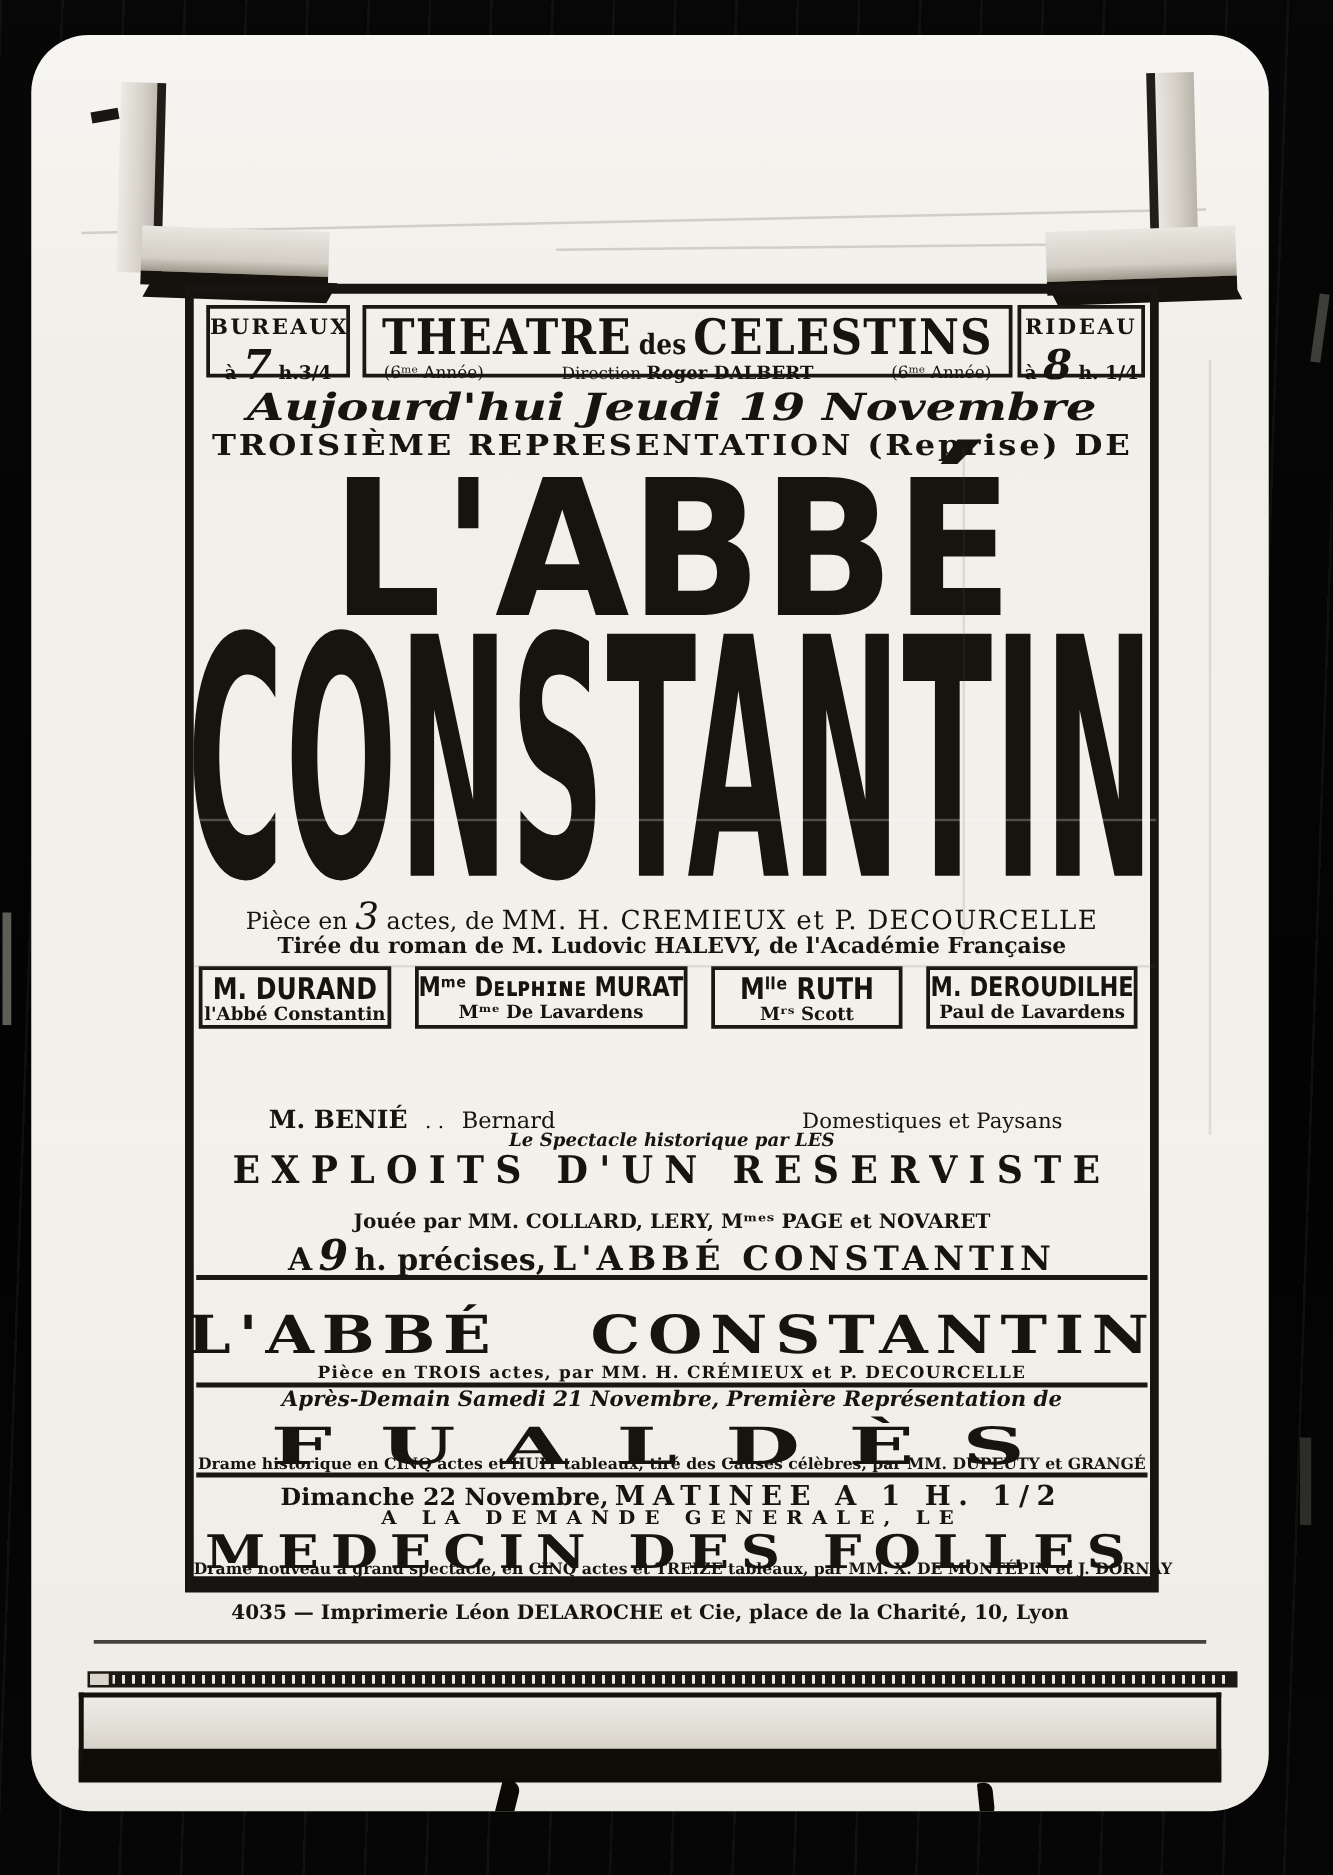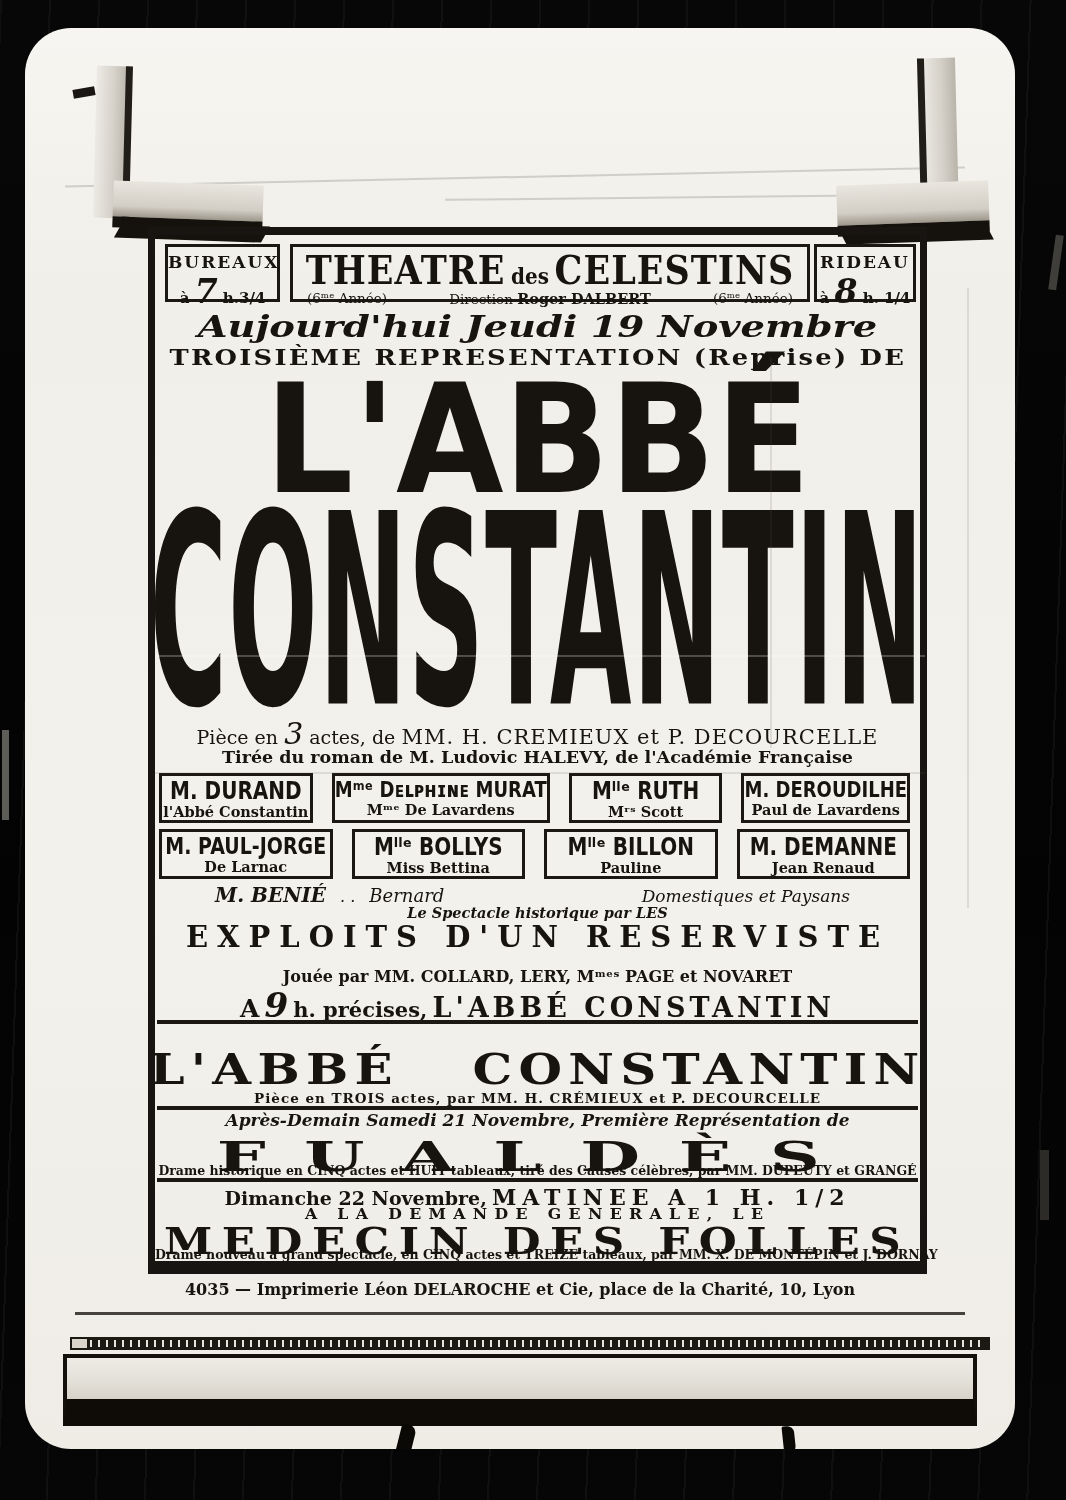--- a/index.html
+++ b/index.html
@@ -154,56 +154,38 @@
         </div>
         <div class="castcard">
           <div class="castname">Mˡˡᵉ RUTH</div>
           <div class="castrole">Mʳˢ Scott</div>
         </div>
         <div class="castcard">
           <div class="castname" style="font-size:18px;">M. DEROUDILHE</div>
           <div class="castrole">Paul de Lavardens</div>
         </div>
       </div>
-      <div class="castgrid" style="top:594px;">
-        <div class="castcard">
-          <div class="castname" style="font-size:19px;">M. PAUL-JORGE</div>
-          <div class="castrole">De Larnac</div>
-        </div>
-        <div class="castcard">
-          <div class="castname">Mˡˡᵉ BOLLYS</div>
-          <div class="castrole">Miss Bettina</div>
-        </div>
-        <div class="castcard">
-          <div class="castname">Mˡˡᵉ BILLON</div>
-          <div class="castrole">Pauline</div>
-        </div>
-        <div class="castcard">
-          <div class="castname">M. DEMANNE</div>
-          <div class="castrole">Jean Renaud</div>
-        </div>
-      </div>
-
-      <div class="abs benie" style="top:648px;text-align:left;font-style:italic;">
+
+      <div class="abs benie" style="top:648px;text-align:left;">
         <span class="slab" style="font-size:20px;">M. BENIÉ</span>
         <span style="font-size:16px;margin:0 14px;">. .</span>
         <span style="font-size:18px;">Bernard</span>
         <span style="flex:1;"></span>
         <span style="font-size:17px;">Domestiques et Paysans</span>
       </div>
 
       <div class="abs script-line" style="top:669px;font-size:14.5px;">Le Spectacle historique par LES</div>
       <div class="abs" style="top:684px;font-size:29px;font-weight:bold;text-decoration:underline;">
         <span class="widecaps" style="letter-spacing:9px;transform:scaleY(1.05);">EXPLOITS D'UN RESERVISTE</span>
       </div>
       <div class="abs slab" style="top:732px;font-size:16px;">Jouée par MM. COLLARD, LERY, Mᵐᵉˢ PAGE et NOVARET</div>
       <div class="abs" style="top:750px;">
         <span class="slab" style="font-size:25px;">A</span>
         <span class="slab" style="font-size:34px;font-style:italic;">9</span>
-        <span class="slab" style="font-size:21px;">h. précises,</span>
+        <span class="slab" style="font-size:24px;">h. précises,</span>
         <span class="slab" style="font-size:27px;letter-spacing:4px;">L'ABBÉ CONSTANTIN</span>
       </div>
 
       <div class="rule" style="top:785px;"></div>
 
       <div class="abs" style="top:810px;height:44px;">
         <span class="widecaps slab" style="font-size:40px;letter-spacing:5px;word-spacing:40px;transform:scale(1.25,1.05);">L'ABBÉ CONSTANTIN</span>
       </div>
       <div class="abs" style="top:855px;font-size:13.5px;letter-spacing:1px;font-weight:bold;">Pièce en TROIS actes, par MM. H. CRÉMIEUX et P. DECOURCELLE</div>
 

